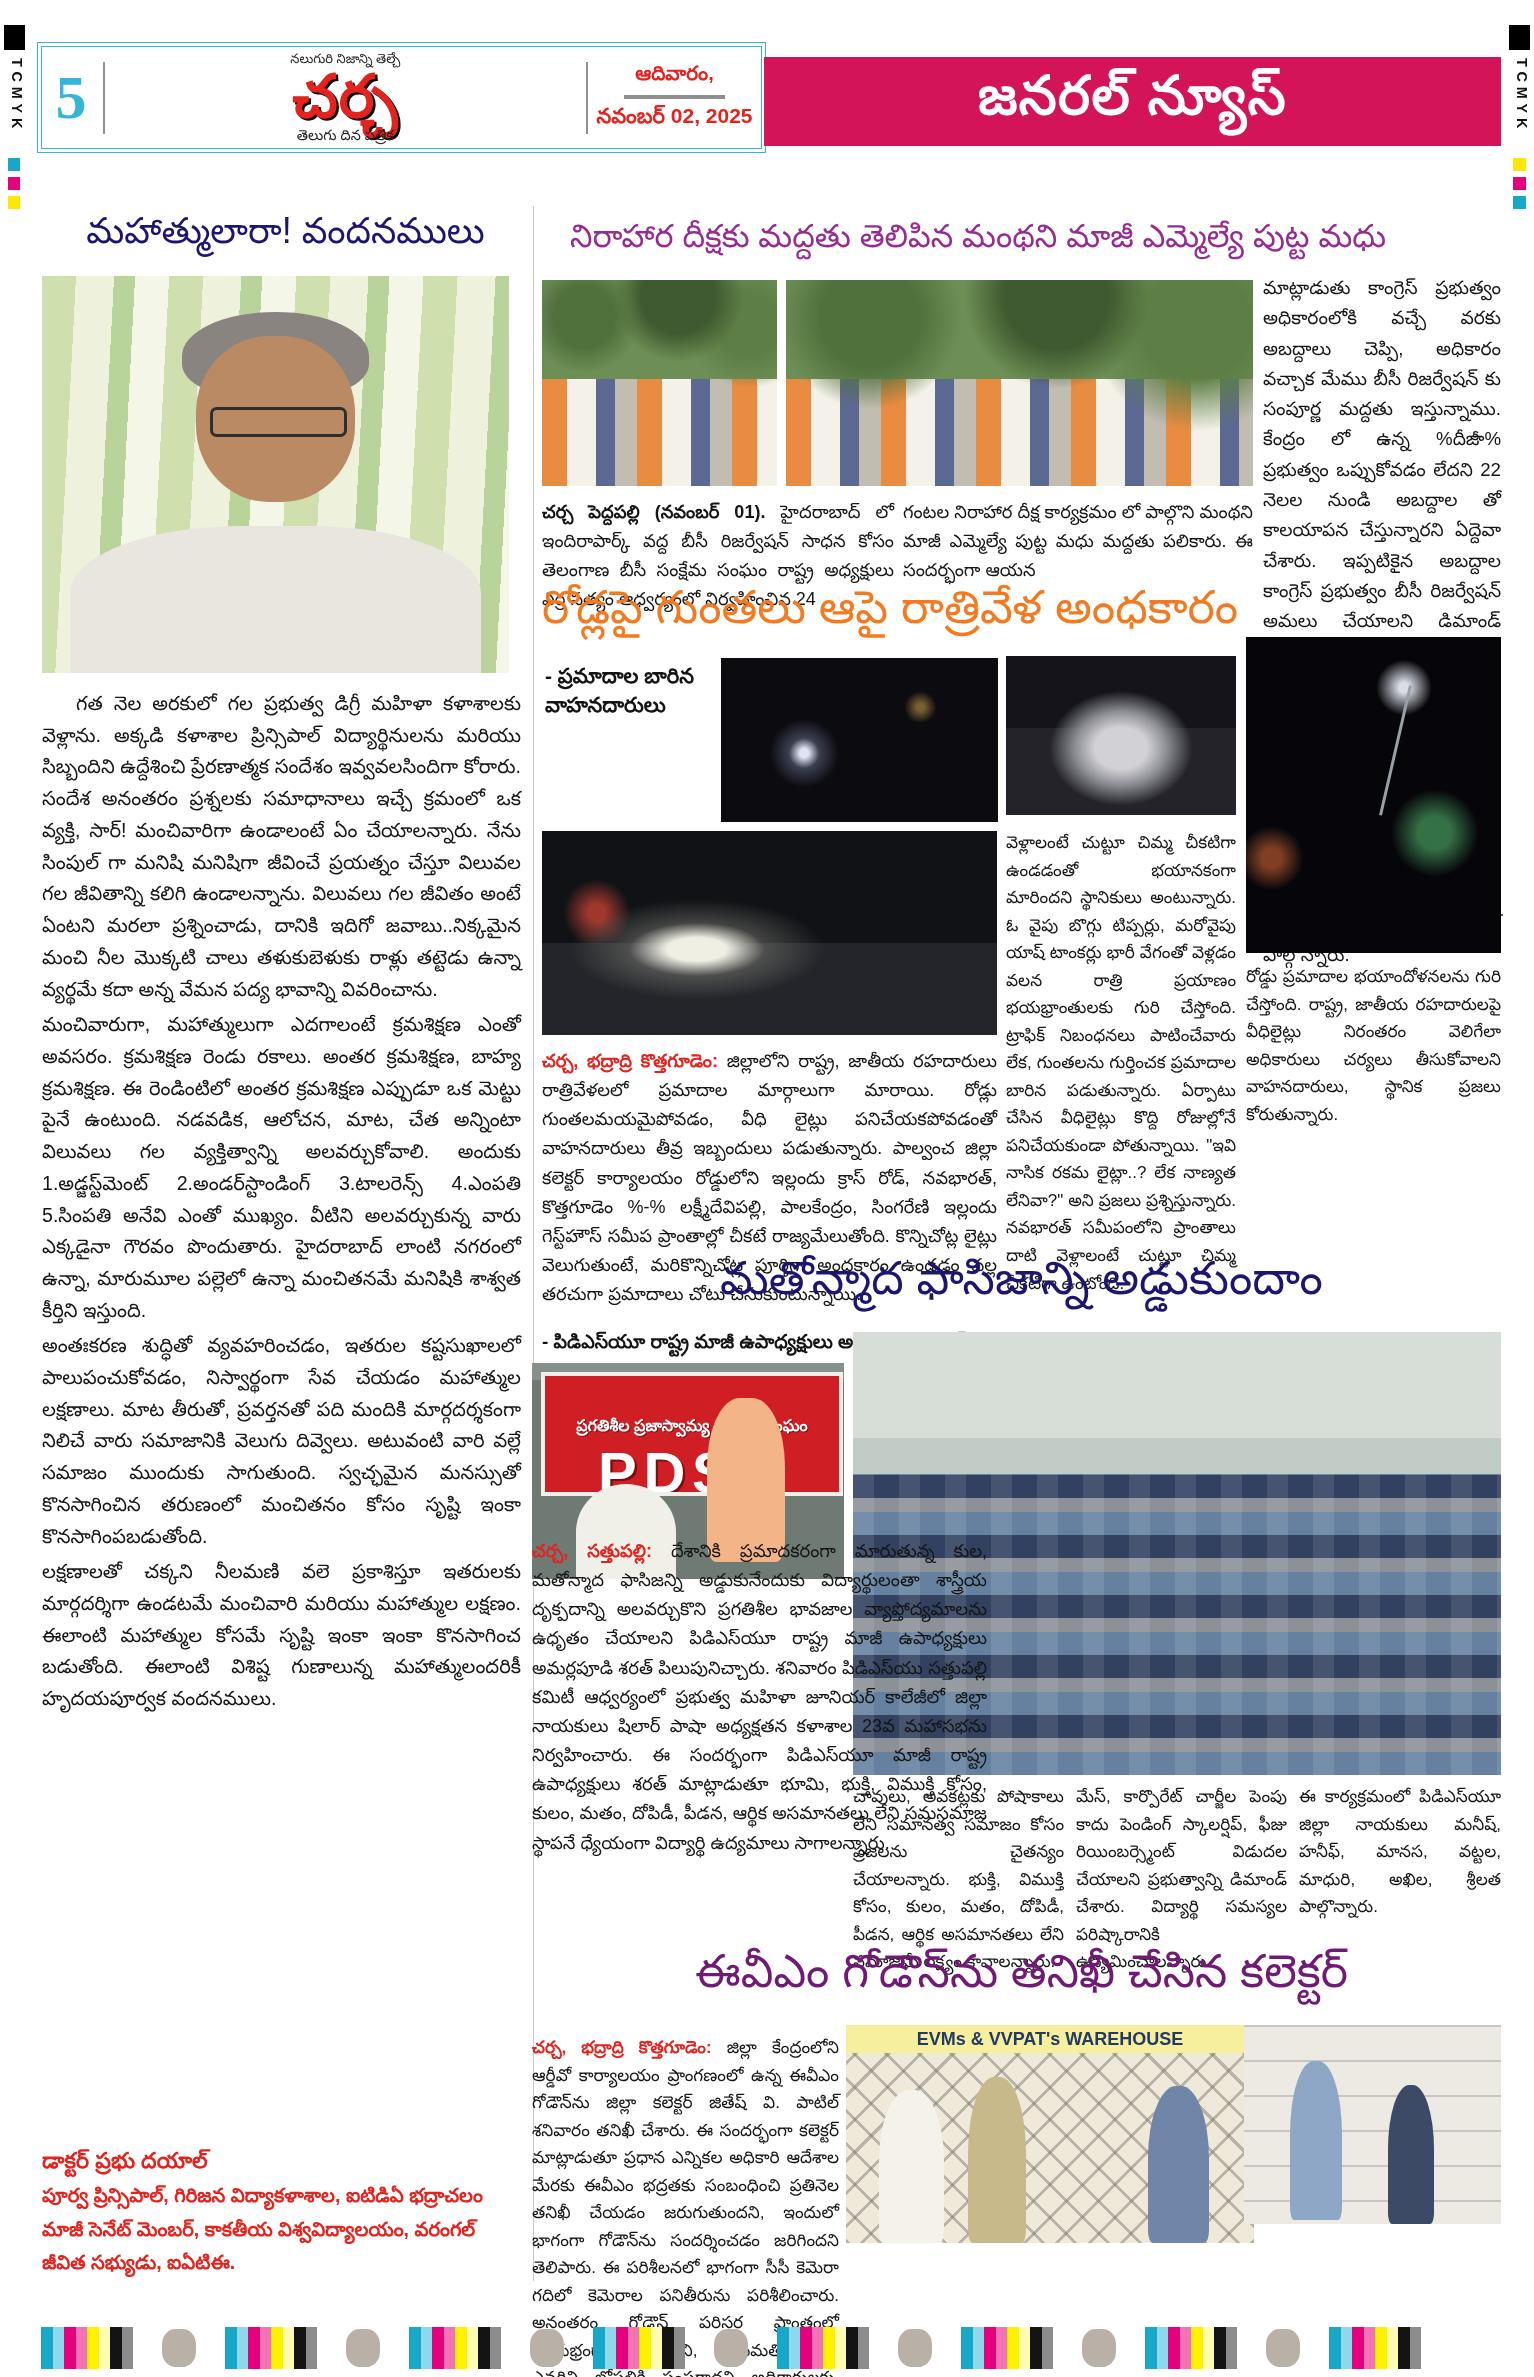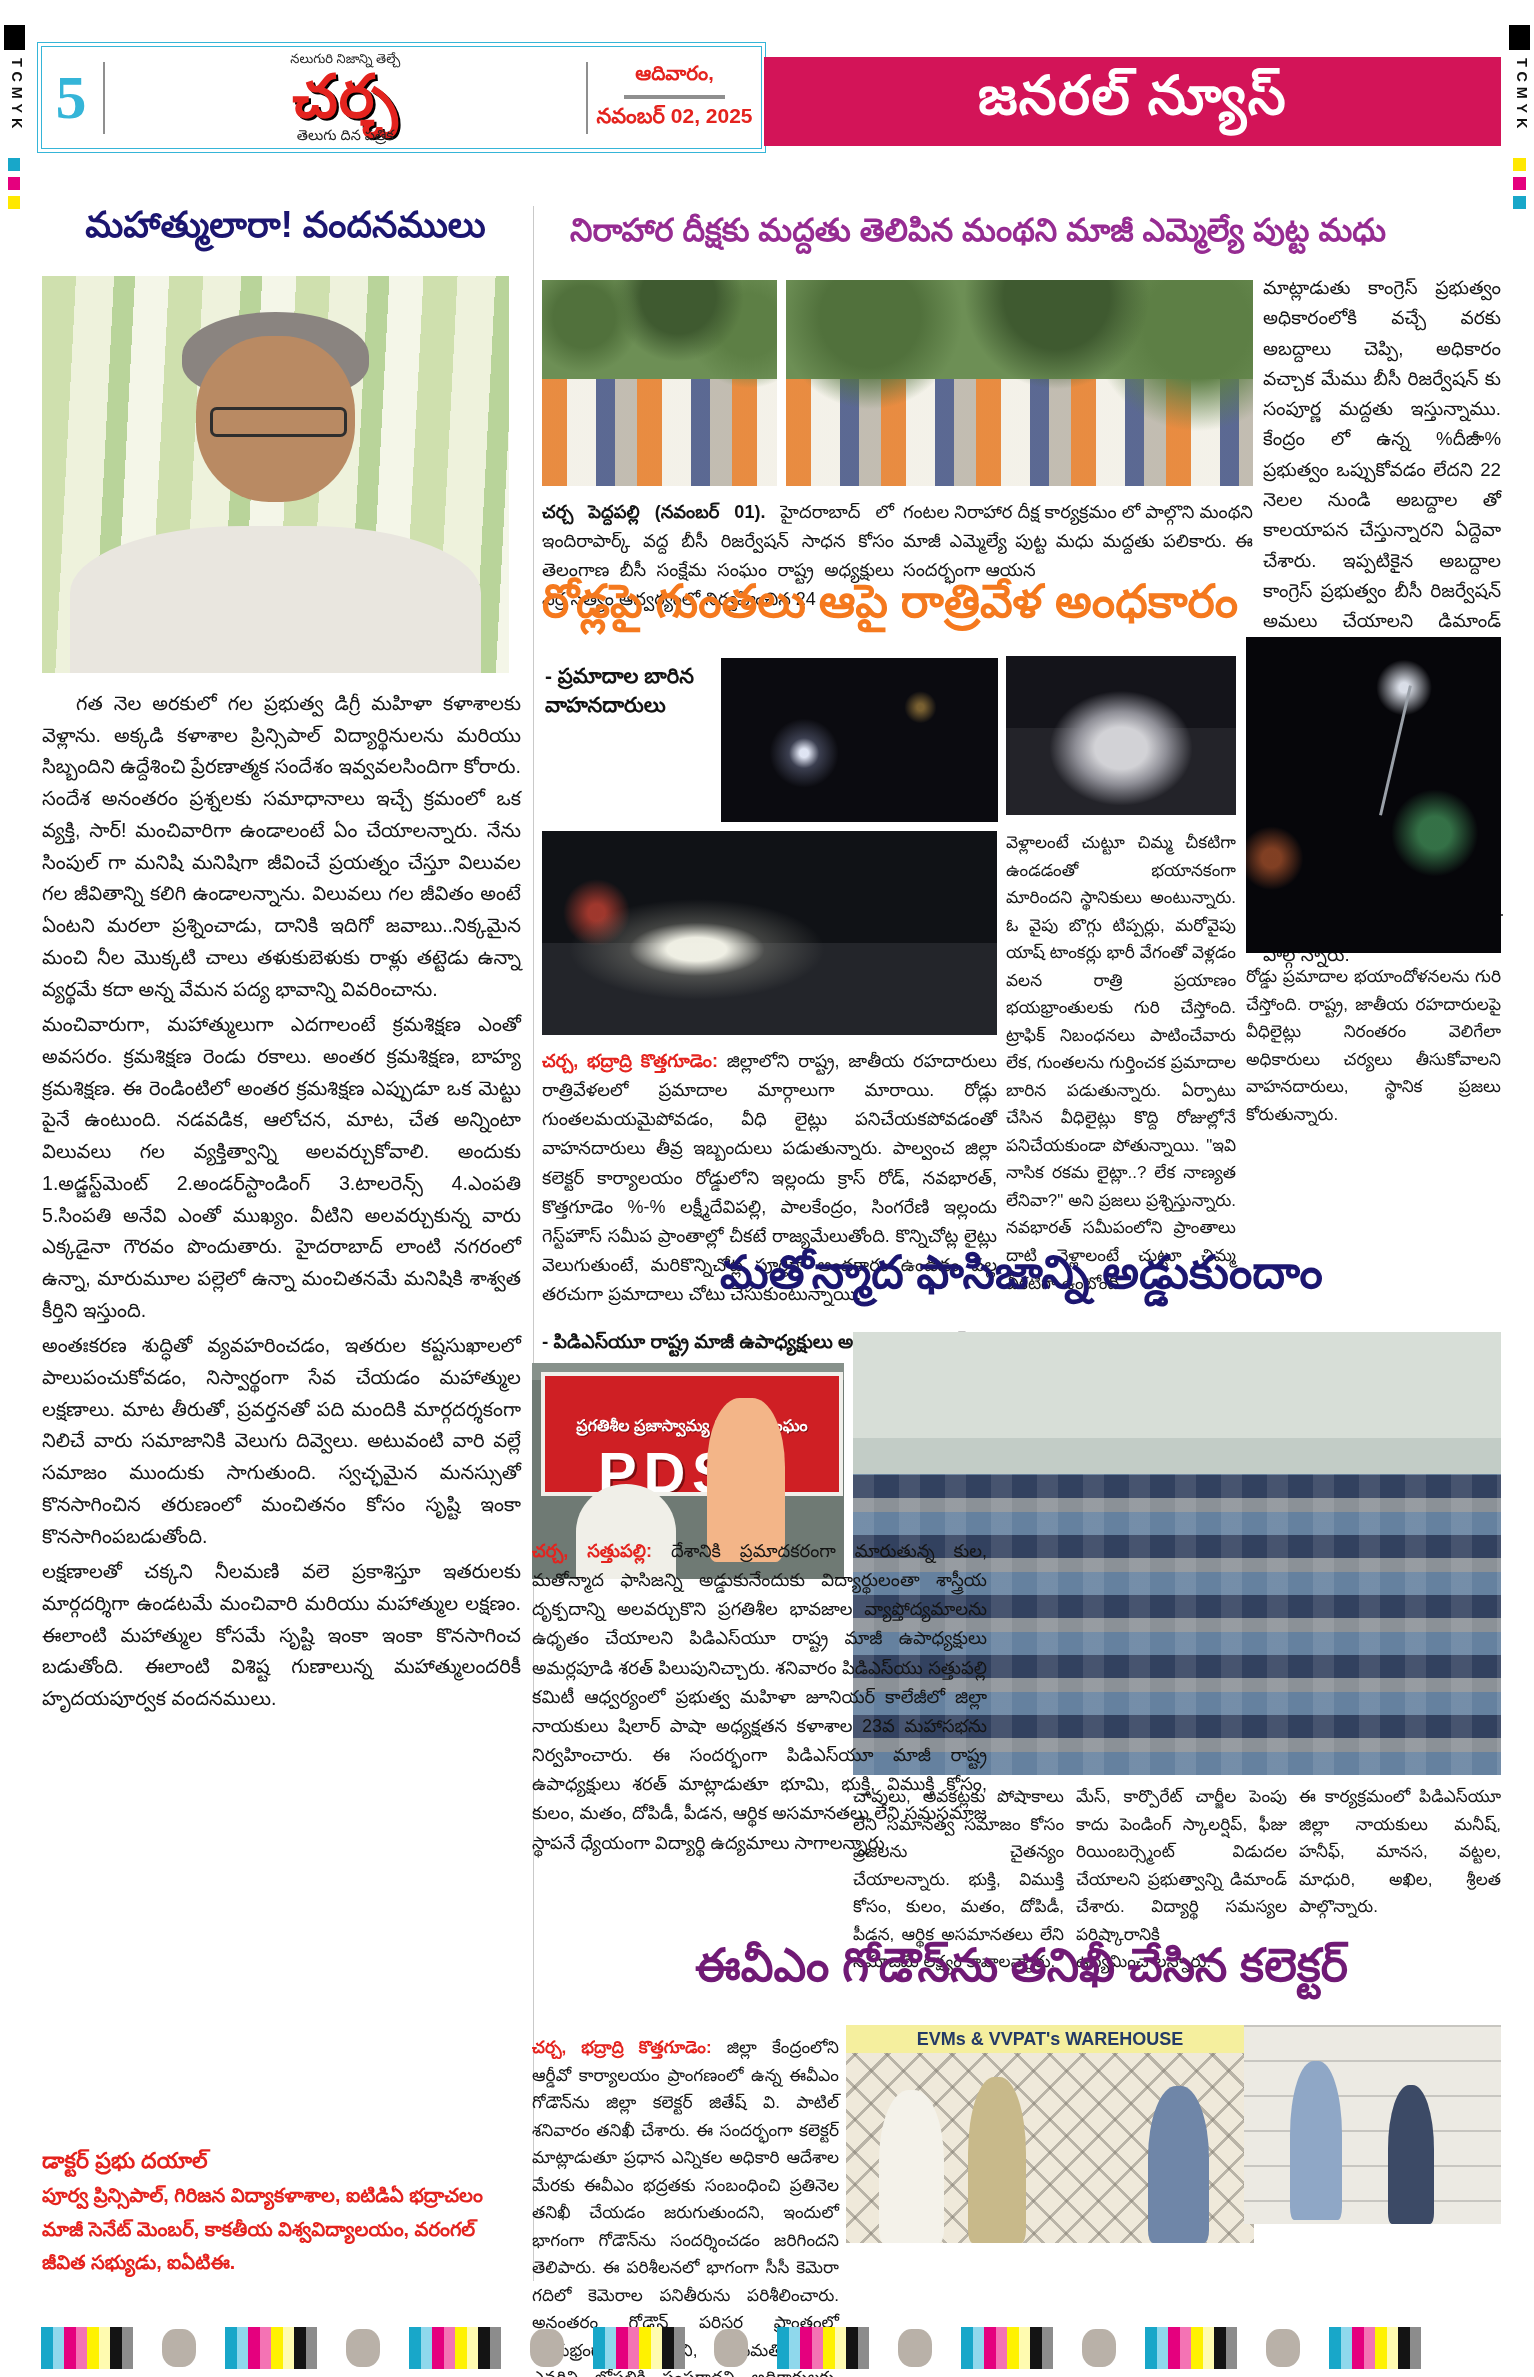--- a/index.html
+++ b/index.html
@@ -33,21 +33,21 @@
   .regmark{position:absolute;width:21px;font-size:14.4px;font-weight:bold;color:#111;
            writing-mode:vertical-rl;text-orientation:mixed;letter-spacing:4.8px;}
   .regbar{position:absolute;width:21px;height:25px;background:#000;}
   .regdot-c{position:absolute;width:12.5px;height:12.5px;background:#18a7c9;}
   .regdot-m{position:absolute;width:12.5px;height:12.5px;background:#e5007e;}
   .regdot-y{position:absolute;width:12.5px;height:12.5px;background:#ffe800;}
 
   .col-rule{position:absolute;width:1.4px;background:#c9c9c9;}
 
   
-  .hl{position:absolute;font-weight:bold;line-height:1.08;}
+  .hl{position:absolute;font-weight:normal;line-height:1.08;margin-top:6px;}
   .hl-navy{color:#1c1670;}
   .hl-purple{color:#962c92;}
   .hl-orange{color:#f5791e;}
   .hl-green{color:#701a75;}
 
   .body-text{position:absolute;font-size:18px;}
   .credit{position:absolute;color:#e4231e;font-weight:bold;line-height:1.7;}
   .credit .c0{font-size:22px;}
   .credit div{font-size:19.6px;}
 

